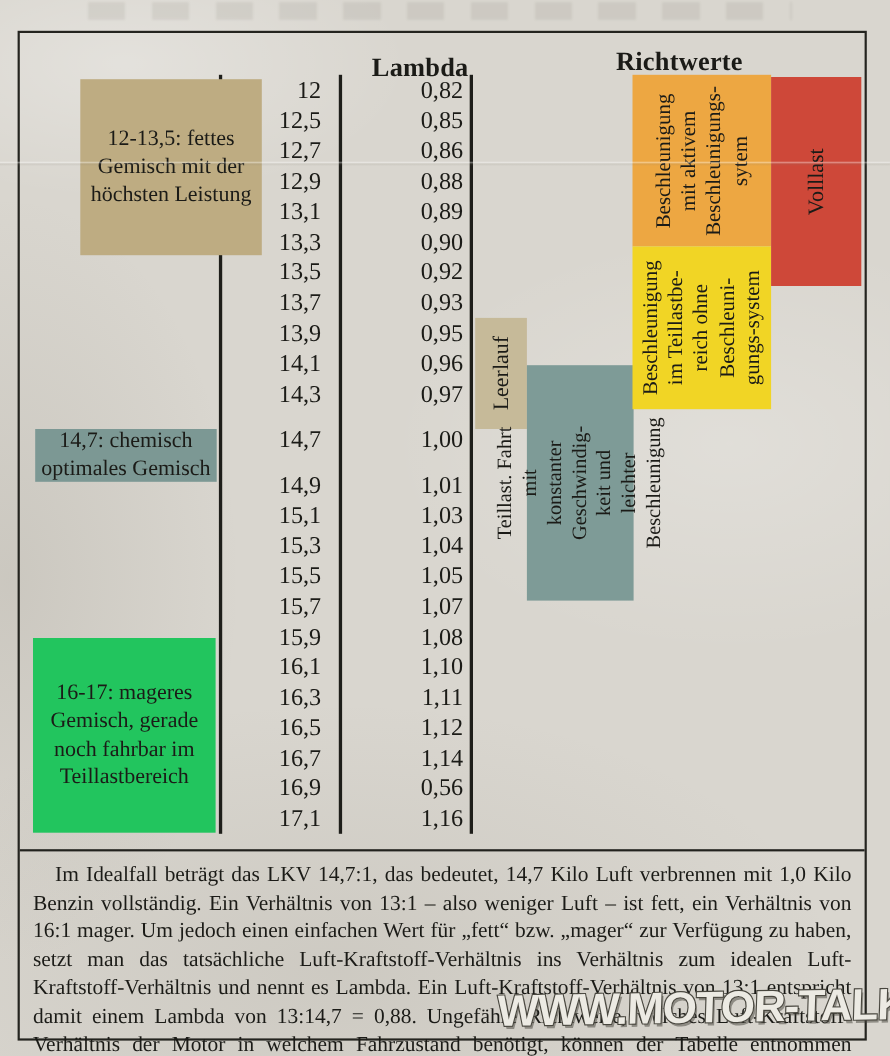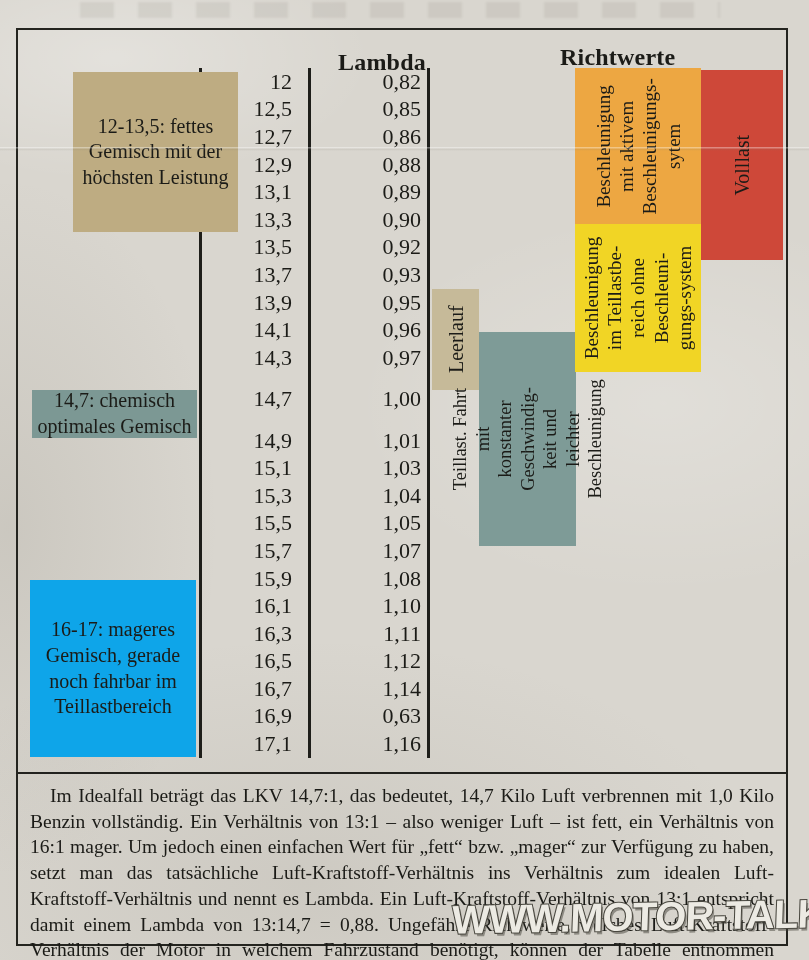--- a/index.html
+++ b/index.html
@@ -162,38 +162,38 @@
       <div class="row">
     <span class="cell lkv">16,5</span>
     <span class="cell lambda">1,12</span>
   </div>
       <div class="row">
     <span class="cell lkv">16,7</span>
     <span class="cell lambda">1,14</span>
   </div>
       <div class="row">
     <span class="cell lkv">16,9</span>
-    <span class="cell lambda">0,63</span>
+    <span class="cell lambda">0,56</span>
   </div>
       <div class="row">
     <span class="cell lkv">17,1</span>
     <span class="cell lambda">1,16</span>
   </div>
     </div>
 
   <div class="abox box-fett" style="background: rgb(190, 172, 130); margin-left: 41px;">
     <span class="atext">12-13,5: fettes
 Gemisch mit der
 höchsten Leistung</span>
   </div>
   <div class="abox box-optimal" style="background: rgb(124, 152, 148);">
     <span class="atext">14,7: chemisch
 optimales Gemisch</span>
   </div>
-  <div class="abox box-mager" style="background: #0ea5e9;">
+  <div class="abox box-mager" style="background: #22c55e;">
     <span class="atext">16-17: mageres
 Gemisch, gerade
 noch fahrbar im
 Teillastbereich</span>
   </div>
 
   <div class="abox vbox box-leerlauf" style="background: rgb(198, 186, 153);">
     <span class="vtext">Leerlauf</span>
   </div>
   <div class="abox vbox box-teillast" style="background: rgb(126, 155, 151);">

